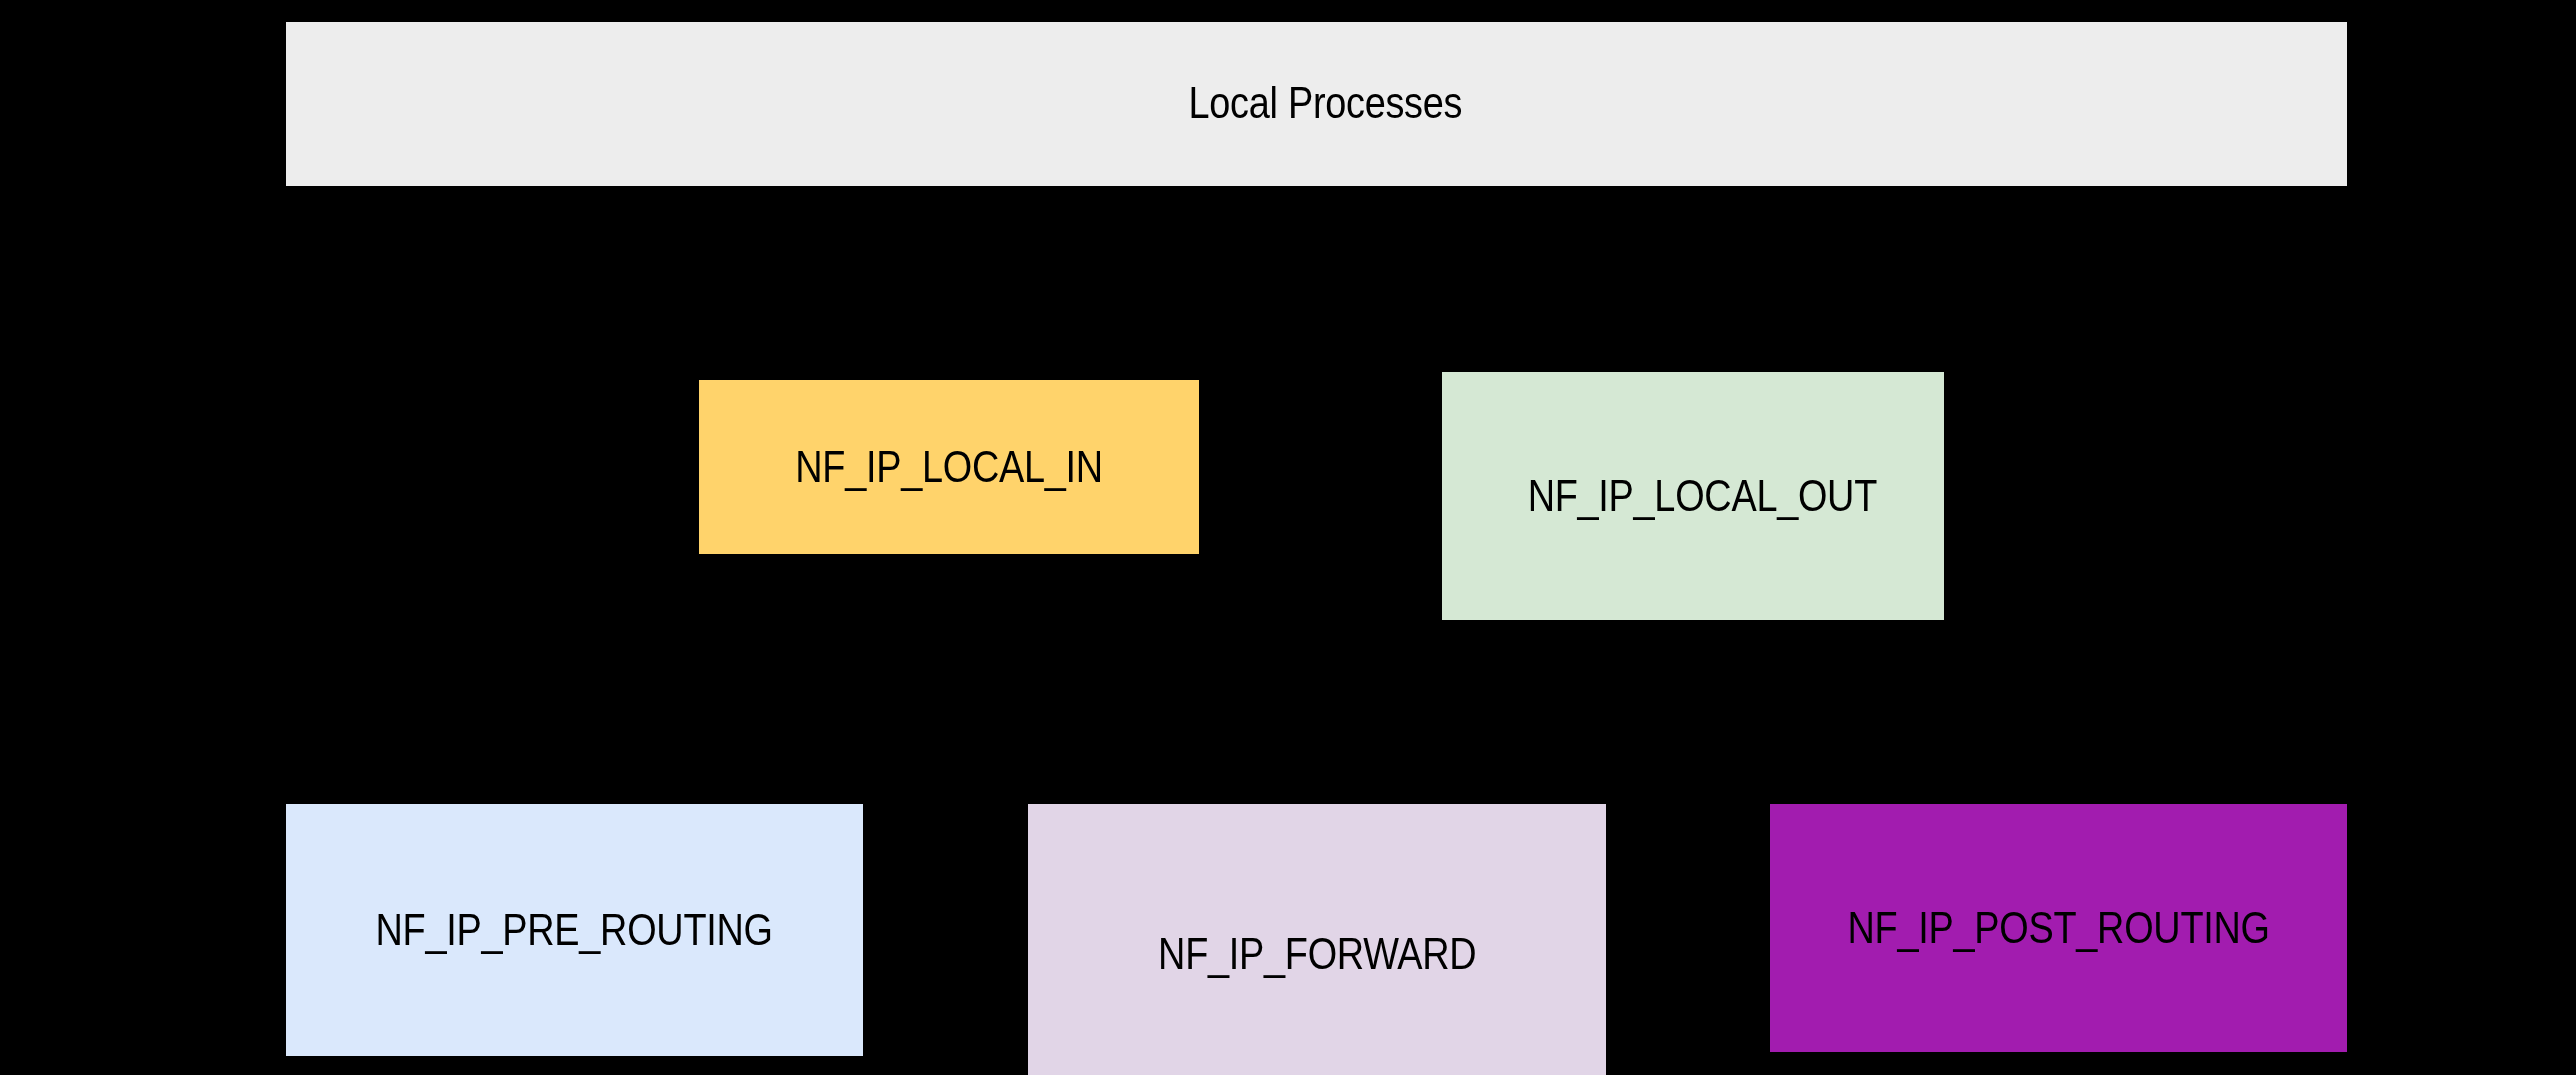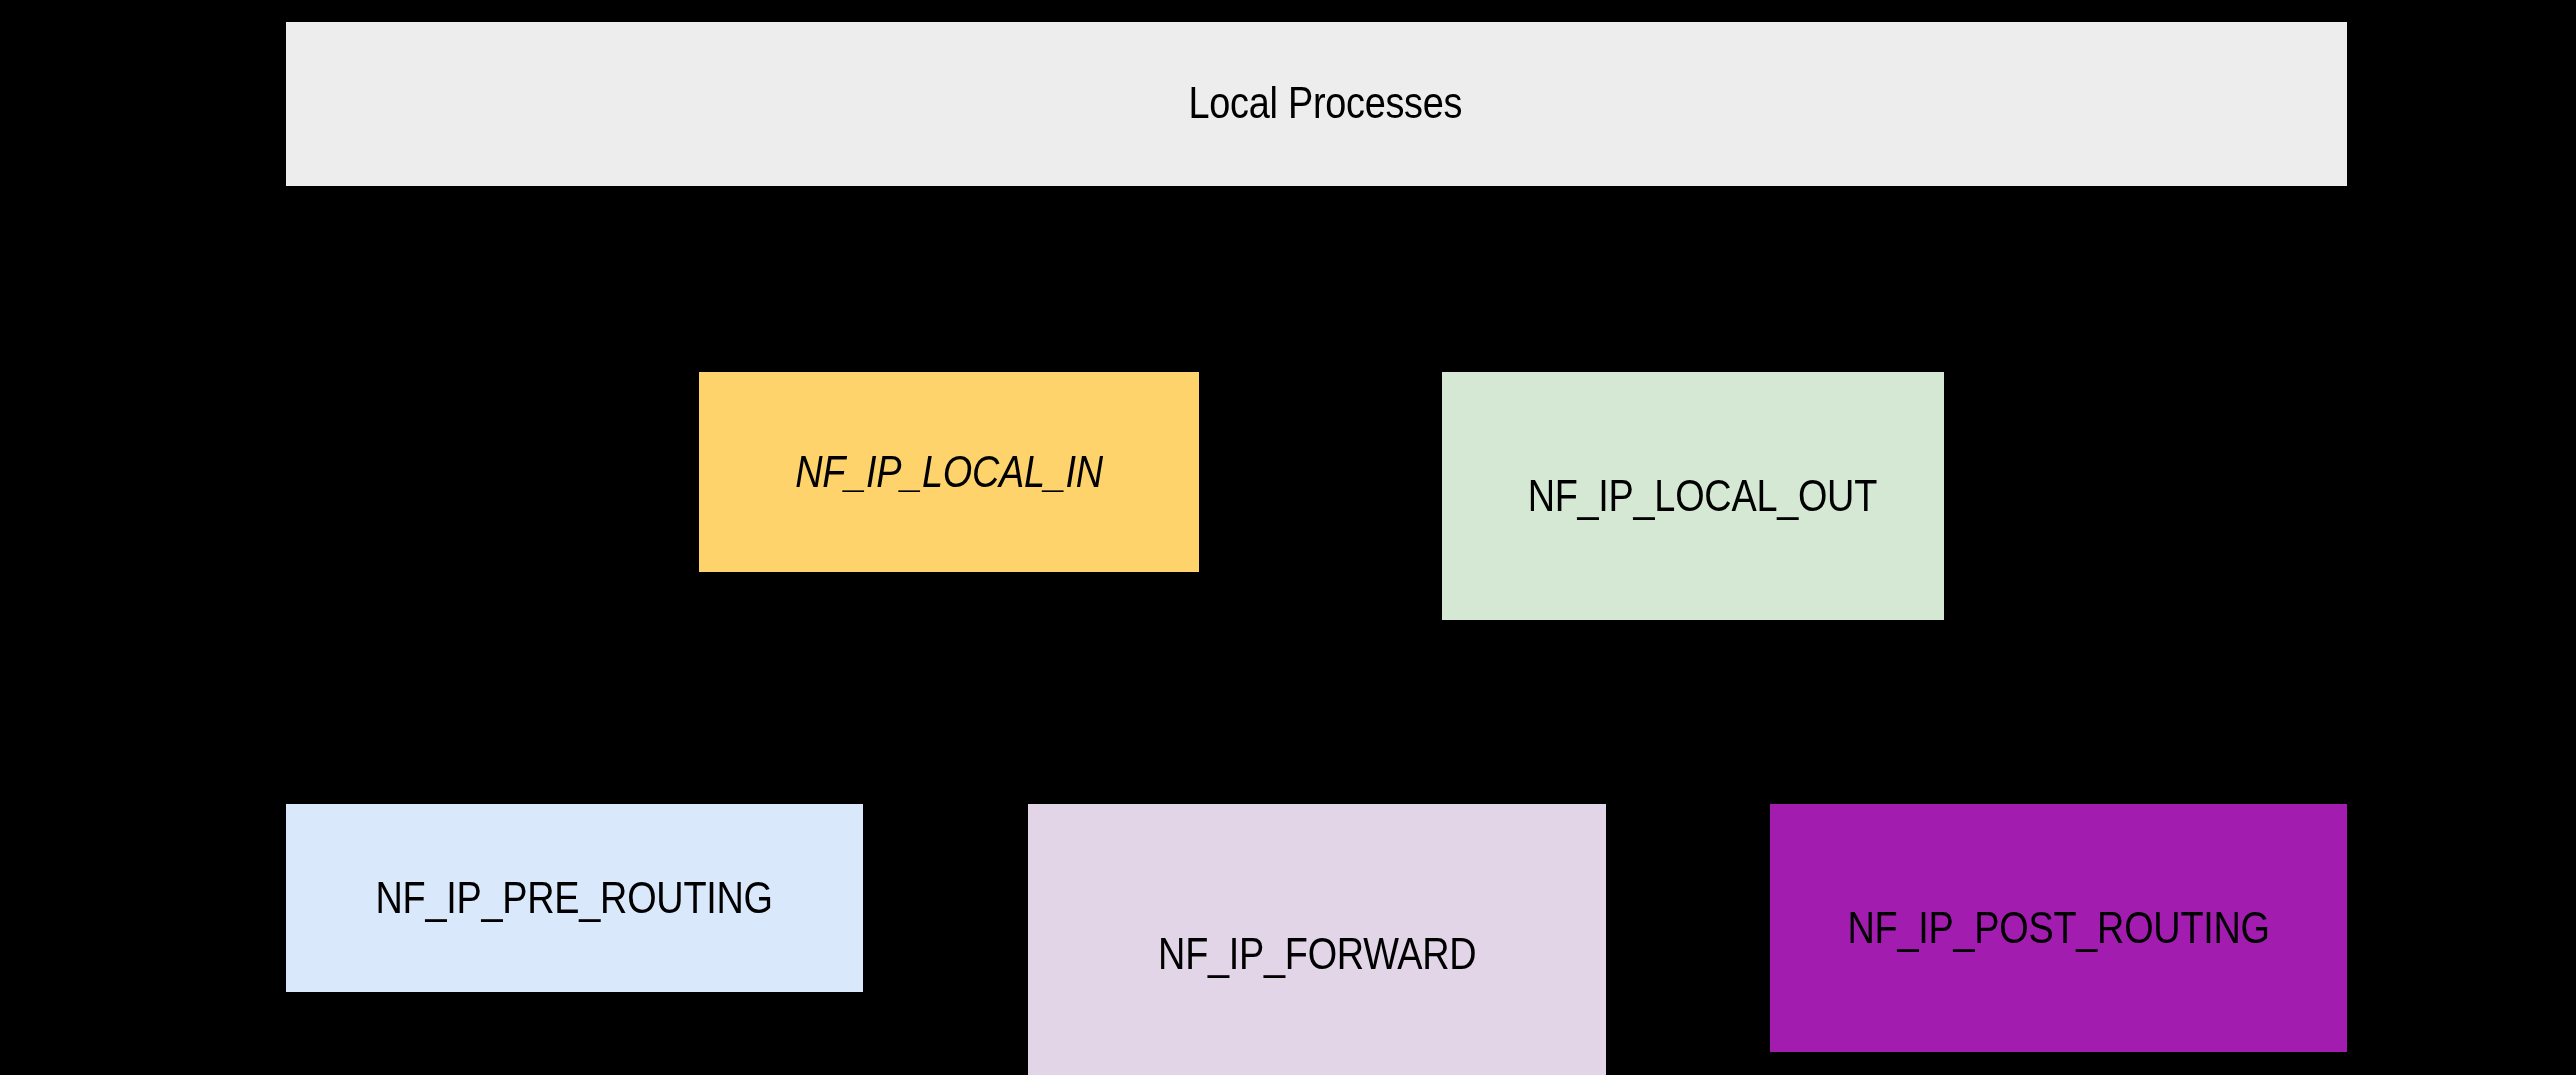--- a/index.html
+++ b/index.html
@@ -44,39 +44,38 @@
     left: 286px;
     top: 21.6px;
     width: 2061px;
     height: 164px;
     padding-left: 17px;
   }
 
   
   #node-nf-ip-local-in {
     left: 699px;
-    top: 372px;
+    top: 380px;
     width: 500px;
-    height: 200px;
-    font-style: italic;
+    height: 174px;
   }
   #node-nf-ip-local-out {
     left: 1442px;
     top: 372px;
     width: 502px;
     height: 248px;
     padding-left: 19px;
   }
 
   
   #node-nf-ip-pre-routing {
     left: 286px;
     top: 804px;
     width: 577px;
-    height: 188px;
+    height: 252px;
   }
   #node-nf-ip-forward {
     left: 1028px;
     top: 804px;
     width: 578px;
     height: 301px;
   }
   #node-nf-ip-post-routing {
     left: 1770px;
     top: 804px;

